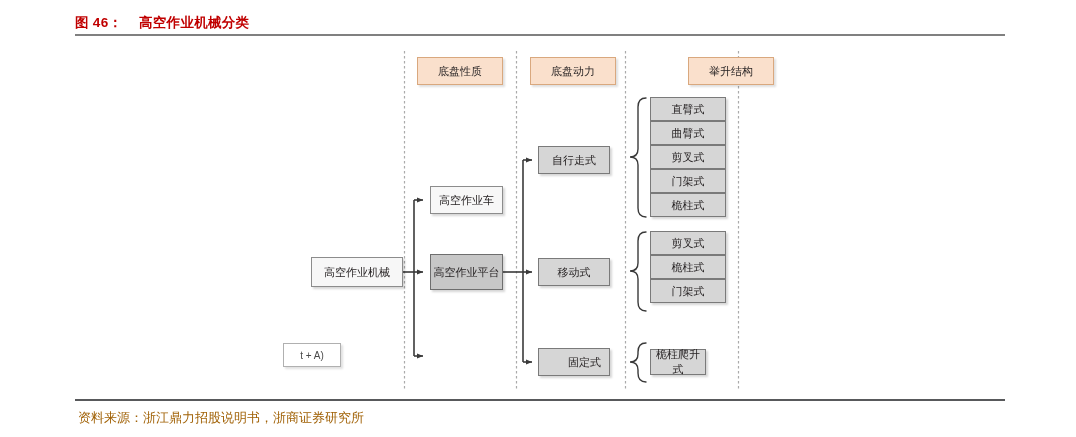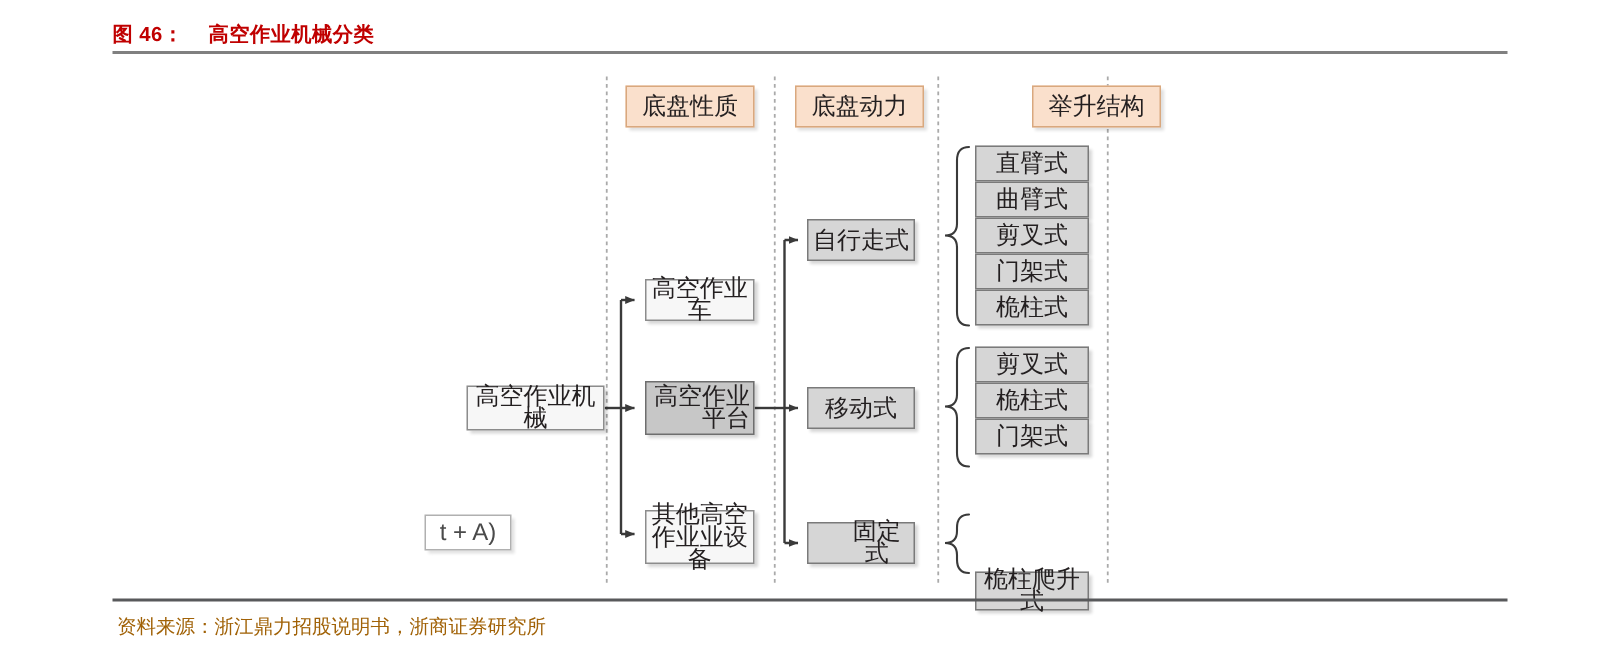--- a/index.html
+++ b/index.html
@@ -82,21 +82,21 @@
   }
 
   
   .node {
     position: absolute;
     box-sizing: border-box;
     display: flex;
     align-items: center;
     justify-content: center;
     text-align: center;
-    font-size: 16px;
+    font-size: 11px;
     line-height: 15px;
     color: #231f20;
     border: 1px solid #8c8c8c;
     box-shadow: 2px 2px 2px rgba(0,0,0,0.16);
     padding: 1px 2px;
   }
   .node.header {
     background: #fae0cc;
     border-color: #d9a87e;
     box-shadow: 2px 2px 2px rgba(0,0,0,0.13);
@@ -111,21 +111,21 @@
     text-align: right;
   }
   .node.lightgray {
     background: #d6d6d6;
     border-color: #7a7a7a;
   }
   .node.ghost {
     background: #ffffff;
     border-color: #b0b0b0;
     color: #4a4a4a;
-    font-size: 16px;
+    font-size: 10px;
     box-shadow: 2px 2px 2px rgba(0,0,0,0.12);
   }
 </style>
 </head>
 <body>
 
 <div id="page">
 
   <div id="title-row">
     <span id="fig-label">图 46：</span>
@@ -178,36 +178,35 @@
     <div class="node header" style="left:417px; top:12px; width:86px; height:28px;">底盘性质</div>
     <div class="node header" style="left:530px; top:12px; width:86px; height:28px;">底盘动力</div>
     <div class="node header" style="left:645px; top:12px; width:86px; height:28px;margin-left:43px;">举升结构</div>
 
     <div class="node white" style="left:311px; top:212px; width:92px; height:30px;">高空作业机械</div>
 
     <div class="node ghost" style="left:283px; top:298px; width:58px; height:24px;">t + A)</div>
 
     <div class="node white" style="left:430px; top:141px; width:73px; height:28px;">高空作业车</div>
     <div class="node gray" style="left:430px; top:209px; width:73px; height:36px;">高空作业平台</div>
-    <div class="node white" style="left:430px; top:295px; width:73px; height:36px;">其他高空作业业设备</div>
 
     <div class="node lightgray" style="left:538px; top:101px; width:72px; height:28px;">自行走式</div>
     <div class="node lightgray" style="left:538px; top:213px; width:72px; height:28px;">移动式</div>
     <div class="node lightgray" style="left:538px; top:303px; width:72px; height:28px;padding-left:23px;">固定式</div>
 
     <div class="node lightgray" style="left:650px; top:52px; width:76px; height:24px;">直臂式</div>
     <div class="node lightgray" style="left:650px; top:76px; width:76px; height:24px;">曲臂式</div>
     <div class="node lightgray" style="left:650px; top:100px; width:76px; height:24px;">剪叉式</div>
     <div class="node lightgray" style="left:650px; top:124px; width:76px; height:24px;">门架式</div>
     <div class="node lightgray" style="left:650px; top:148px; width:76px; height:24px;">桅柱式</div>
 
     <div class="node lightgray" style="left:650px; top:186px; width:76px; height:24px;">剪叉式</div>
     <div class="node lightgray" style="left:650px; top:210px; width:76px; height:24px;">桅柱式</div>
     <div class="node lightgray" style="left:650px; top:234px; width:76px; height:24px;">门架式</div>
 
-    <div class="node lightgray" style="left:650px; top:304px; width:76px; height:26px;margin-top:32px;">桅柱爬升式</div>
+    <div class="node lightgray" style="left:650px; top:304px; width:56px; height:26px;">桅柱爬升式</div>
 
   </div>
 
   <div id="footer-rule"></div>
   <div id="footer-text">资料来源：浙江鼎力招股说明书，浙商证券研究所</div>
 
 </div>
 
 </body></html>

